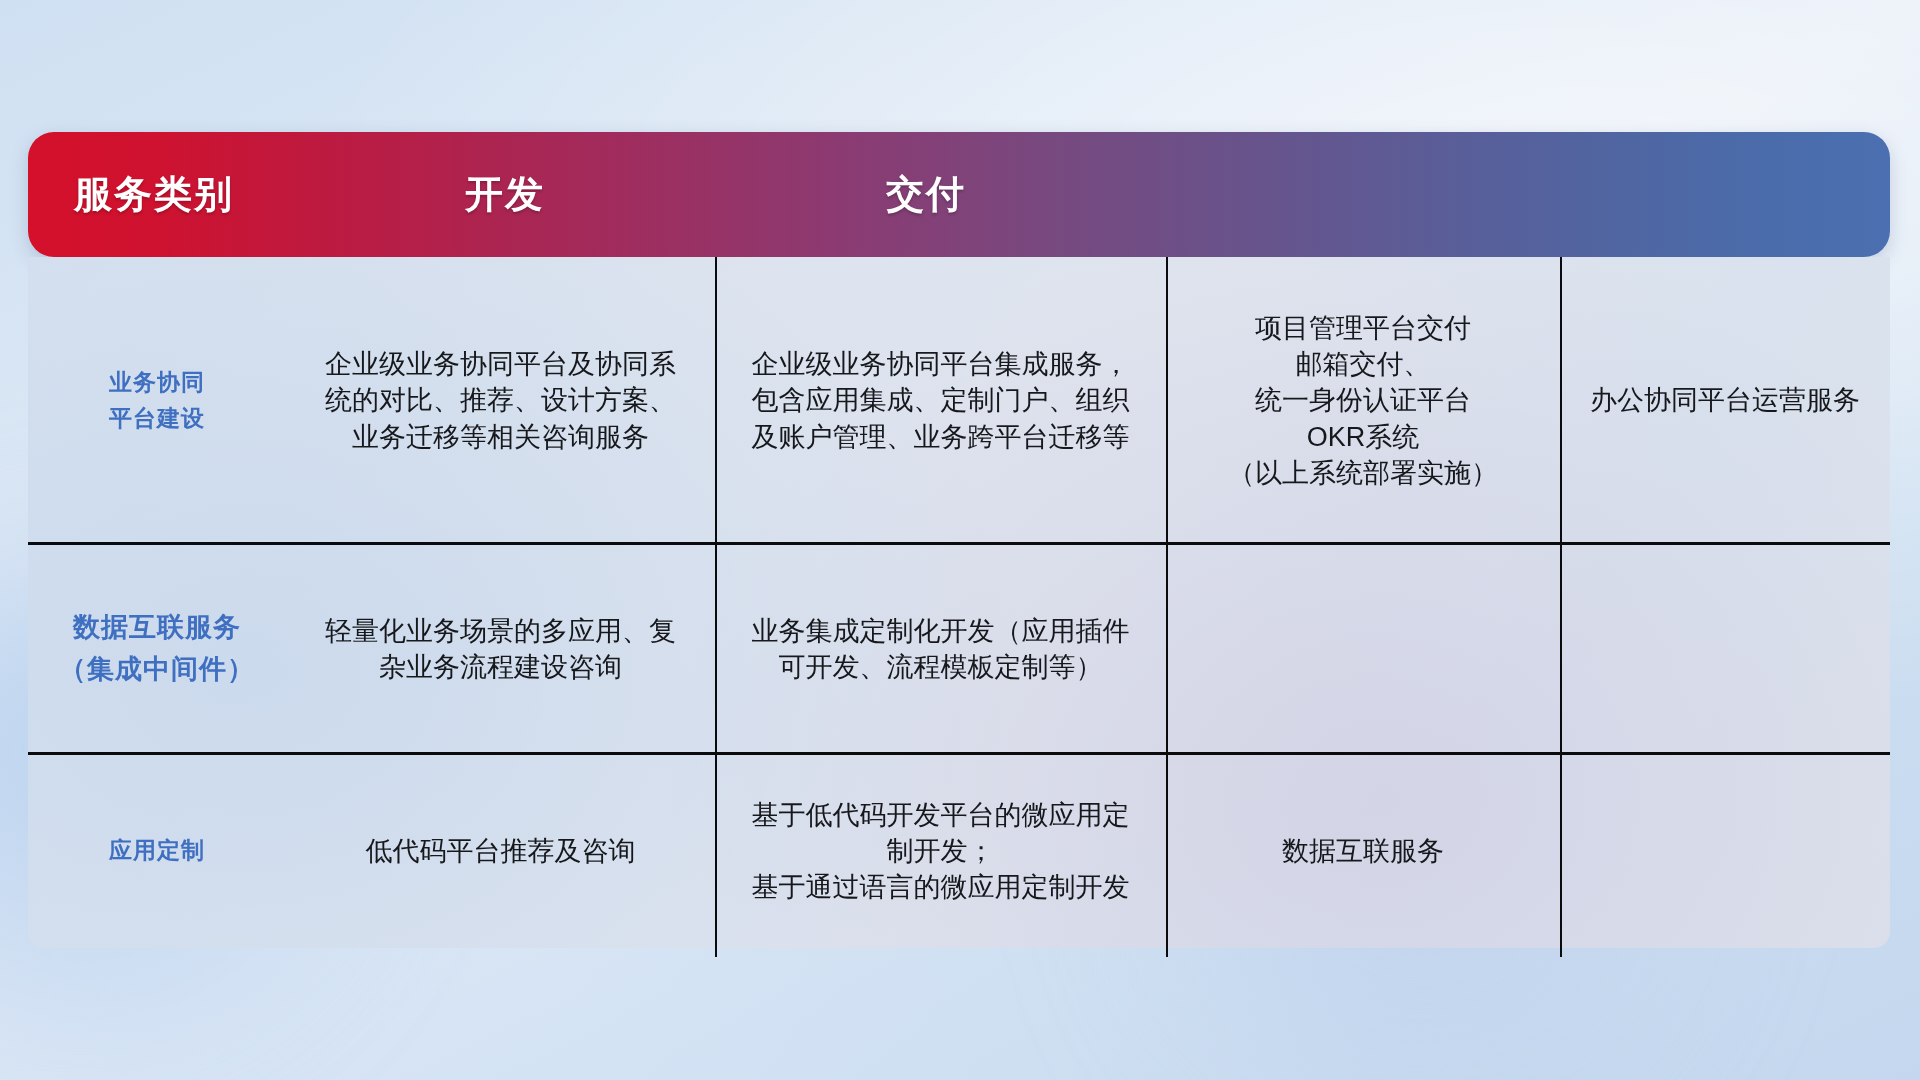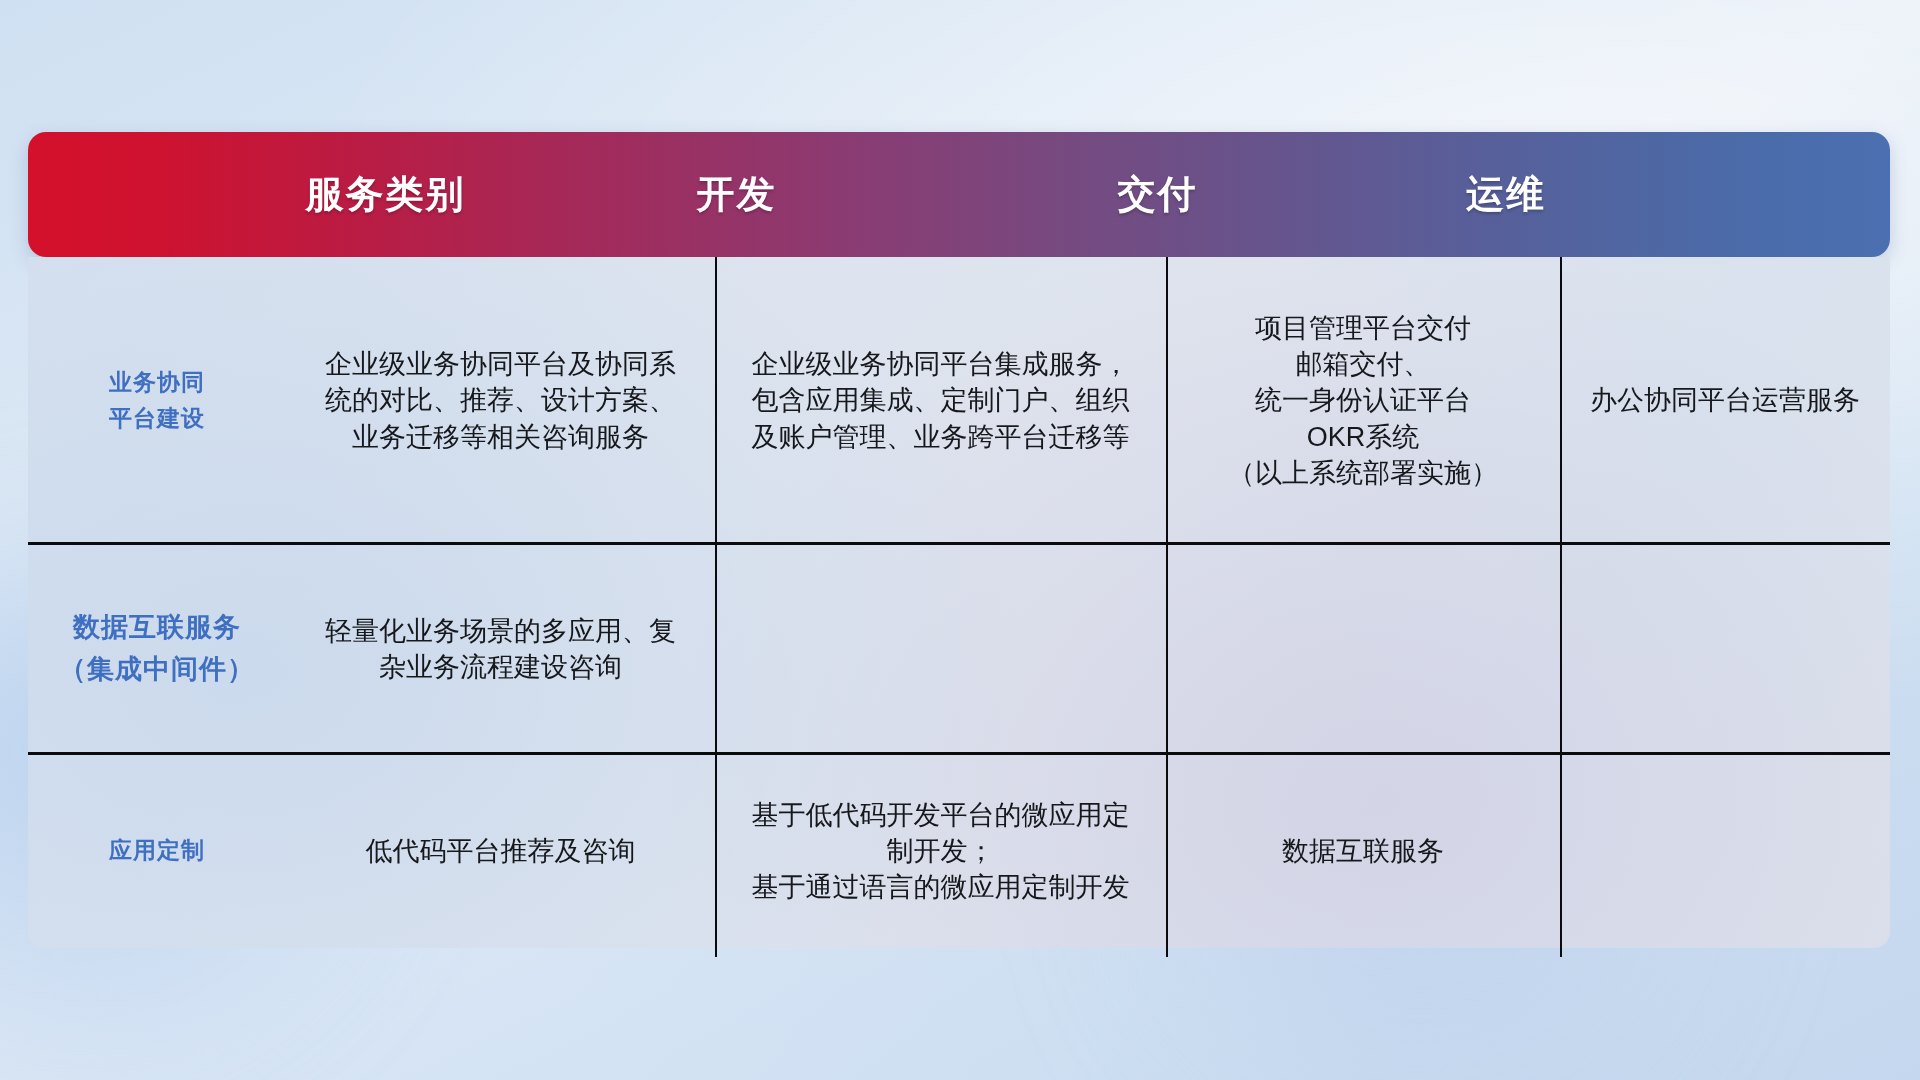--- a/index.html
+++ b/index.html
@@ -21,27 +21,27 @@
     background:radial-gradient(circle at 40% 40%, rgba(170,200,235,0.75), rgba(170,200,235,0) 70%); }
   #bg-blob-b { right:120px; bottom:-40px; width:760px; height:520px;
     background:radial-gradient(circle at 50% 50%, rgba(186,206,236,0.6), rgba(186,206,236,0) 70%); }
 
   .table-wrap {
     position:absolute; left:28px; top:132px; width:1862px;
   }
 
   
   .thead {
-    position:relative; height:125px; border-radius:18px;
+    position:relative; height:125px; border-radius:26px;
     background:linear-gradient(90deg,
       #d4102b 0%, #ce1230 7%, #bb1b42 17%, #a32a5a 30%,
       #8c3a71 43%, #77497f 55%, #6a5189 64%, #5a5d98 76%,
       #4f66a2 86%, #4a6cab 94%, #4b6fb0 100%);
     box-shadow:0 6px 18px rgba(60,80,130,0.22);
-    display:flex; align-items:center;justify-content:center;
+    display:flex; align-items:center;
   }
   .th {
     color:#ffffff; font-weight:bold; font-size:38px; letter-spacing:2px;
     text-align:center; text-shadow:0 2px 3px rgba(0,0,0,0.22);
     white-space:nowrap;
   }
   .th.c0 { width:252px; text-align:center; }
   .th.c1 { width:463px; }
   .th.c2 { width:450px; }
   .th.c3 { width:392px; }
@@ -88,21 +88,20 @@
 
 <div id="bg-blob-a"></div>
 <div id="bg-blob-b"></div>
 
 <div class="table-wrap">
 
   <div class="thead">
     <div class="th c0">服务类别</div>
     <div class="th c2">开发</div>
     <div class="th c3">交付</div>
-    <div class="th c4">运维</div>
   </div>
 
   <div class="tbody">
 
     <div class="trow r0">
       <div class="td c0">业务协同
 平台建设</div>
       <div class="td c1">企业级业务协同平台及协同系
 统的对比、推荐、设计方案、
 业务迁移等相关咨询服务</div>
@@ -115,20 +114,22 @@
 OKR系统
 （以上系统部署实施）</div>
       <div class="td c4">办公协同平台运营服务</div>
     </div>
 
     <div class="trow r1">
       <div class="td c0 wide">数据互联服务
 （集成中间件）</div>
       <div class="td c1">轻量化业务场景的多应用、复
 杂业务流程建设咨询</div>
+      <div class="td c2">业务集成定制化开发（应用插件
+可开发、流程模板定制等）</div>
       <div class="td c3"></div>
       <div class="td c4"></div>
     </div>
 
     <div class="trow r2">
       <div class="td c0">应用定制</div>
       <div class="td c1">低代码平台推荐及咨询</div>
       <div class="td c2">基于低代码开发平台的微应用定
 制开发；
 基于通过语言的微应用定制开发</div>

